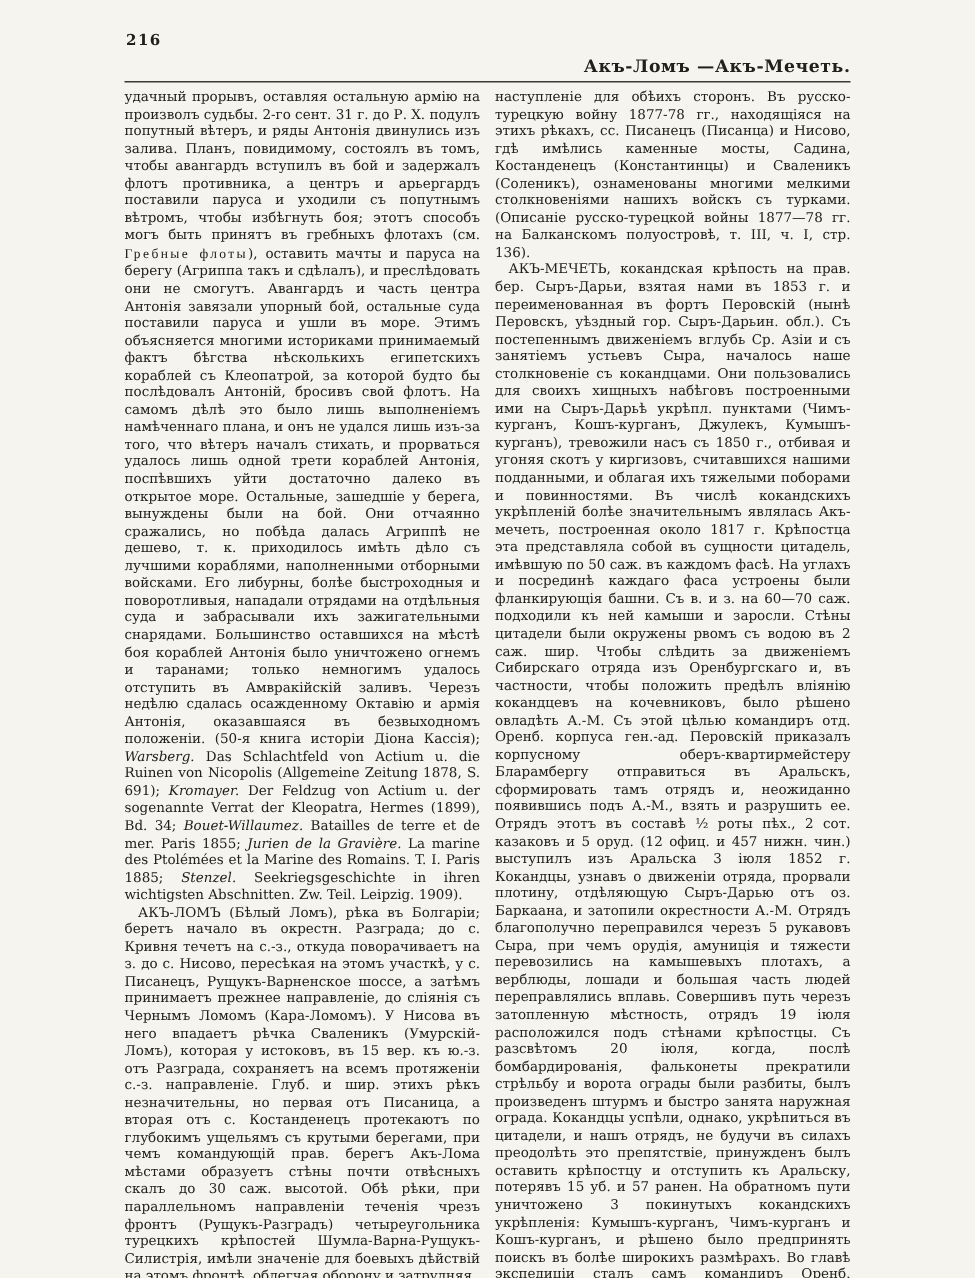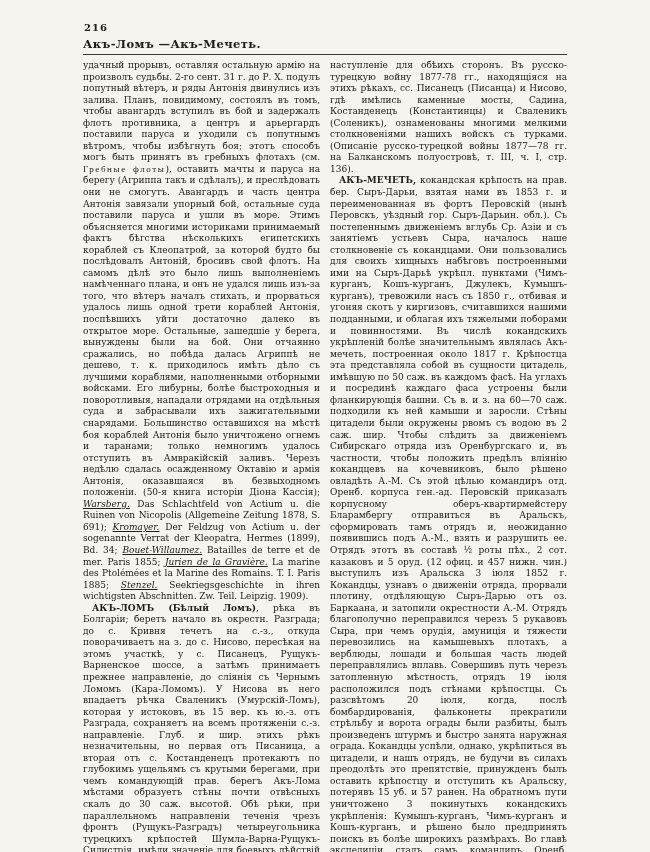--- a/index.html
+++ b/index.html
@@ -7,30 +7,30 @@
     position:relative; width:650px; height:852px; margin:0 auto;
     background:#f6f4ee; overflow:hidden;
     font-family:"DejaVu Serif", serif; color:#22201c;
   }
   .content { position:absolute; left:83px; top:20px; width:484px; }
   .page-number {
     position:absolute; left:1px; top:2px;
     font-size:10px; font-weight:bold; letter-spacing:1px;
   }
   .header-title {
-    text-align:left; font-weight:bold; font-size:11.5px;
+    text-align:right; font-weight:bold; font-size:11.5px;
     margin-top:17px; letter-spacing:0.4px;
   }
   .header-rule { border-bottom:1.2px solid #3a3833; margin-top:3px; margin-bottom:5px; }
   .cols { display:flex; gap:10px; }
   .col { width:237px; text-align:justify; font-size:9px; line-height:11.55px; }
   p.par { margin:0; padding:0; }
   p.par.indent { text-indent:9px; }
-  .seg-bold { font-weight:bold; }
-  .seg-italic { font-style:italic;text-decoration:underline; }
+  .seg-bold { font-weight:normal; }
+  .seg-italic { font-style:italic; }
   .seg-spaced { letter-spacing:1.6px;font-family:Liberation Serif, serif; }
 </style>
 </head>
 <body>
 
 <div class="page">
   <div class="content">
     <div class="page-number">216</div>
     <div class="header-title">Акъ-Ломъ —Акъ-Мечеть.</div>
     <div class="header-rule"></div>

